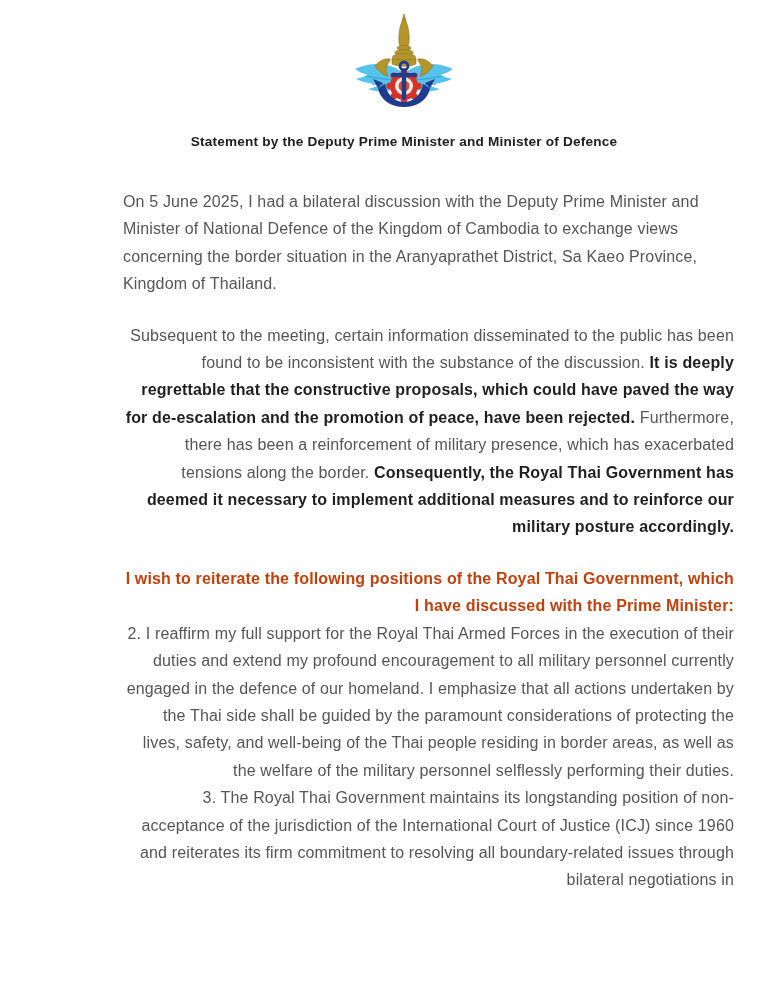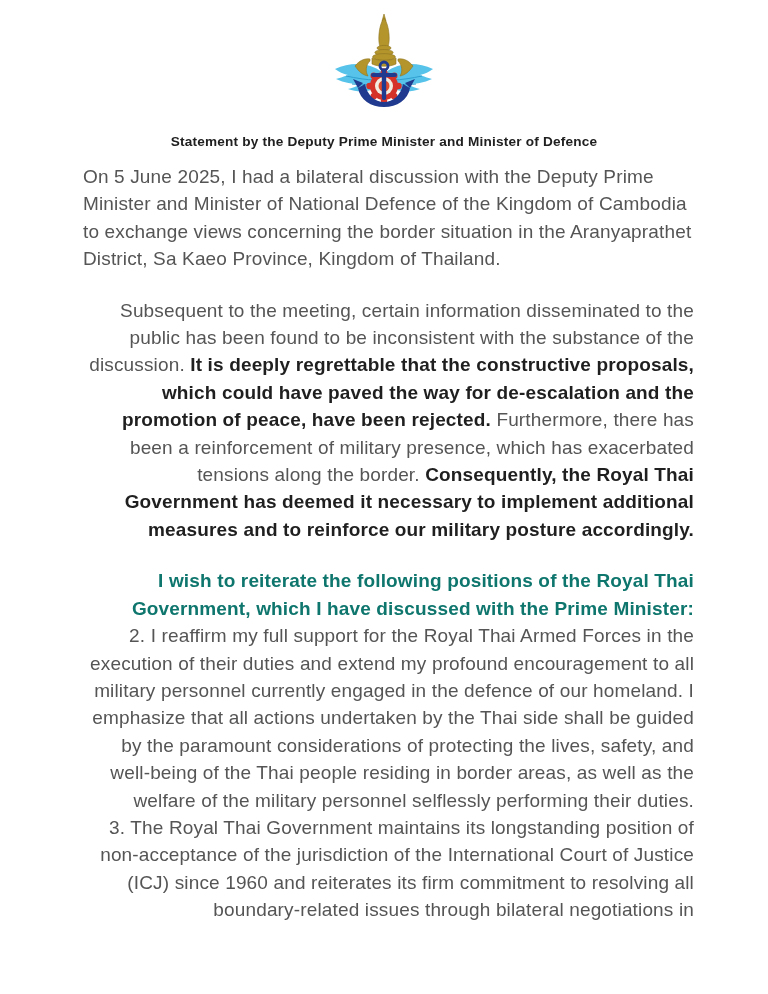--- a/index.html
+++ b/index.html
@@ -7,49 +7,50 @@
   body {
     width: 768px; height: 994px;
     font-family: "Liberation Sans", sans-serif;
     overflow: hidden;
   }
   .page {
     width: 768px; height: 994px;
     background: #ffffff;
     padding-top: 14px;
     position: relative;
+    padding-left: 40px;
   }
   .emblem-wrap {
     width: 104px; height: 100px;
     margin: 0 auto;
   }
   .doc-title {
     margin-top: 18px;
     text-align: center;
     font-size: 13.6px;
     font-weight: bold;
     color: #202020;
     letter-spacing: 0.2px;
     line-height: 20px;
   }
   .doc-body {
     width: 611px;
     margin-left: 83px;
-    margin-top: 11px;
-    font-size: 19px;
+    margin-top: 36px;
+    font-size: 16px;
     line-height: 27.4px;
     color: #555555;
     letter-spacing: 0.15px;
   }
   .para { margin: 0; }
   .para + .para { margin-top: 24px; text-align: right; }
   .block-c { margin-top: 25px; }
   .block-c p { margin: 0; }
   .b { font-weight: bold; color: #1f1f1f; }
-  .heading-line { font-weight: bold; color: #0f766e; }
+  .heading-line { font-weight: bold; color: #c2410c; }
   .pos-item { text-indent: 4px; }
 </style>
 </head>
 <body>
 
 <div class="page">
 
   <div class="emblem-wrap">
     <svg viewBox="0 0 104 100" width="104" height="100" aria-hidden="true">
 

